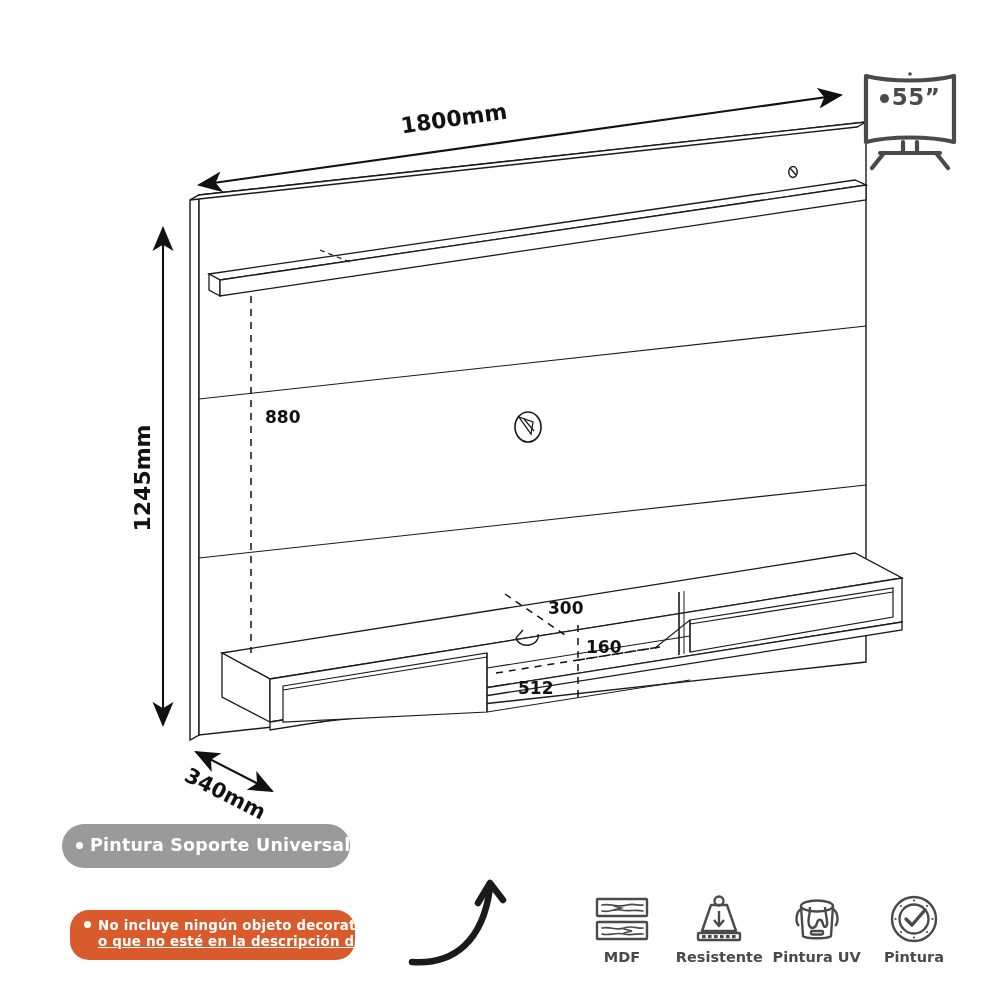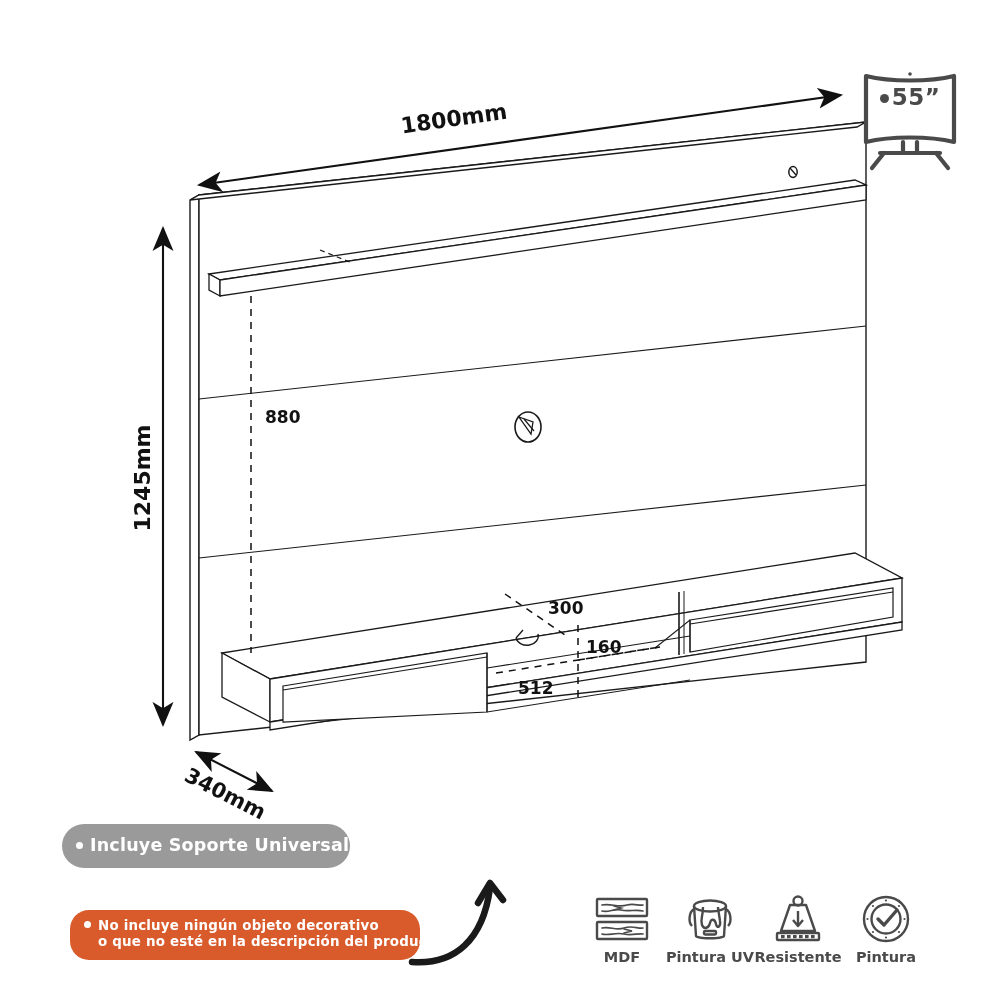--- a/index.html
+++ b/index.html
@@ -47,51 +47,51 @@
     top: 824px;
     width: 288px;
     padding: 11px 14px 12px 14px;
     background: #9a9a9a;
     border-radius: 22px;
     font-size: 17.5px;
   }
   #badge-disclaimer {
     left: 70px;
     top: 910px;
-    width: 350px;
+    width: 285px;
     padding: 8px 14px 9px 14px;
     background: #d95b2b;
     border-radius: 19px;
     font-size: 13.4px;
   }
   .badge-line {
     display: block;
     white-space: nowrap;
   }
   .badge-bullet {
     display: inline-block;
     width: 7px;
     height: 7px;
     border-radius: 50%;
     background: #ffffff;
     margin-right: 7px;
     vertical-align: 2px;
   }
   #badge-support .badge-line.indent { padding-left: 14px; }
-  #badge-disclaimer .badge-line.indent { padding-left: 14px; }
+  #badge-disclaimer .badge-line.indent { padding-left: 14px; text-decoration: underline; }
 
   
   #features {
     position: absolute;
     left: 578px;
     top: 893px;
     width: 380px;
     height: 90px;
     display: flex;
-    justify-content: flex-start;
+    justify-content: space-between;
     align-items: flex-start;
   }
   .feature {
     width: 88px;
     display: flex;
     flex-direction: column;
     align-items: center;
   }
   .feature-icon {
     height: 52px;
@@ -280,21 +280,21 @@
       <circle cx="910" cy="74" r="1.8" fill="#4a4a4a" stroke="none"></circle>
     </g>
   </svg>
 
   <div id="tv-badge">
     <span class="tv-dot"></span>
     <span class="tv-size">55”</span>
   </div>
 
   <div class="badge" id="badge-support">
-    <span class="badge-line"><span class="badge-bullet"></span><span>Incluye Soporte Universal</span></span>
+    <span class="badge-line"><span class="badge-bullet"></span><span>Pintura Soporte Universal</span></span>
   </div>
 
   <div class="badge" id="badge-disclaimer">
     <span class="badge-line"><span class="badge-bullet"></span><span>No incluye ningún objeto decorativo</span></span>
     <span class="badge-line indent">o que no esté en la descripción del producto.</span>
   </div>
 
   <div id="features">
 
     <div class="feature">
@@ -308,63 +308,63 @@
             <path d="M8,9 C17,7 24,12 33,9 C40,7 45,10 49,9"></path>
             <path d="M8,15 C15,17 20,12 27,14 C34,16 42,13 49,15"></path>
             <path d="M20,10 L27,12 L20,14"></path>
             <path d="M8,32 C16,30 22,35 30,32 C38,29 44,33 49,32"></path>
             <path d="M8,38 C14,40 22,36 30,38 C38,40 44,37 49,38"></path>
             <path d="M30,33 L38,35 L30,37"></path>
           </g>
         </svg>
       </div>
       <div class="feature-label">MDF</div>
+    </div>
+
+    <div class="feature">
+      <div class="feature-icon">
+        <svg width="52" height="48" viewBox="0 0 52 48">
+          <g fill="none" stroke="#4a4a4a" stroke-width="2.4" stroke-linejoin="round">
+            <circle cx="26" cy="6" r="4.5"></circle>
+            <path d="M18,10 L34,10 L43,36 L9,36 Z"></path>
+            <path d="M26,16 L26,29"></path>
+            <path d="M21,25 L26,31 L31,25"></path>
+            <rect x="5" y="38" width="42" height="7" rx="1"></rect>
+          </g>
+          <g fill="#4a4a4a">
+            <rect x="9" y="40" width="3.6" height="3.2"></rect>
+            <rect x="15" y="40" width="3.6" height="3.2"></rect>
+            <rect x="21" y="40" width="3.6" height="3.2"></rect>
+            <rect x="27" y="40" width="3.6" height="3.2"></rect>
+            <rect x="33" y="40" width="3.6" height="3.2"></rect>
+            <rect x="39" y="40" width="3.6" height="3.2"></rect>
+          </g>
+        </svg>
+      </div>
+      <div class="feature-label">Resistente</div>
     </div>
 
     <div class="feature">
       <div class="feature-icon">
         <svg width="50" height="48" viewBox="0 0 50 48">
           <g fill="none" stroke="#4a4a4a" stroke-width="2.4" stroke-linejoin="round">
             <path d="M9,11 L11,41 C11,44 39,44 39,41 L41,11"></path>
             <ellipse cx="25" cy="11" rx="16" ry="5.5"></ellipse>
             <path d="M9,14 C4,17 3,27 7,31"></path>
             <path d="M41,14 C46,17 47,27 43,31"></path>
             <path d="M18,12 C18,22 15,24 17,30 C19,35 24,33 25,28 C26,23 30,24 31,29 C32,34 36,32 35,26 C34,19 33,14 33,12"></path>
             <rect x="19" y="36" width="12" height="3.5" rx="1.2"></rect>
           </g>
         </svg>
       </div>
       <div class="feature-label">Pintura UV</div>
     </div>
 
     <div class="feature">
       <div class="feature-icon">
-        <svg width="52" height="48" viewBox="0 0 52 48">
-          <g fill="none" stroke="#4a4a4a" stroke-width="2.4" stroke-linejoin="round">
-            <circle cx="26" cy="6" r="4.5"></circle>
-            <path d="M18,10 L34,10 L43,36 L9,36 Z"></path>
-            <path d="M26,16 L26,29"></path>
-            <path d="M21,25 L26,31 L31,25"></path>
-            <rect x="5" y="38" width="42" height="7" rx="1"></rect>
-          </g>
-          <g fill="#4a4a4a">
-            <rect x="9" y="40" width="3.6" height="3.2"></rect>
-            <rect x="15" y="40" width="3.6" height="3.2"></rect>
-            <rect x="21" y="40" width="3.6" height="3.2"></rect>
-            <rect x="27" y="40" width="3.6" height="3.2"></rect>
-            <rect x="33" y="40" width="3.6" height="3.2"></rect>
-            <rect x="39" y="40" width="3.6" height="3.2"></rect>
-          </g>
-        </svg>
-      </div>
-      <div class="feature-label">Resistente</div>
-    </div>
-
-    <div class="feature">
-      <div class="feature-icon">
         <svg width="50" height="50" viewBox="0 0 50 50">
           <g fill="none" stroke="#4a4a4a" stroke-width="2.4">
             <circle cx="25" cy="25" r="22"></circle>
             <circle cx="25" cy="25" r="14.5"></circle>
           </g>
           <g fill="#4a4a4a">
             <circle cx="25" cy="6.5" r="1.1"></circle>
               <circle cx="38" cy="12" r="1.1"></circle>
             <circle cx="43.5" cy="25" r="1.1"></circle>
               <circle cx="38" cy="38" r="1.1"></circle>

